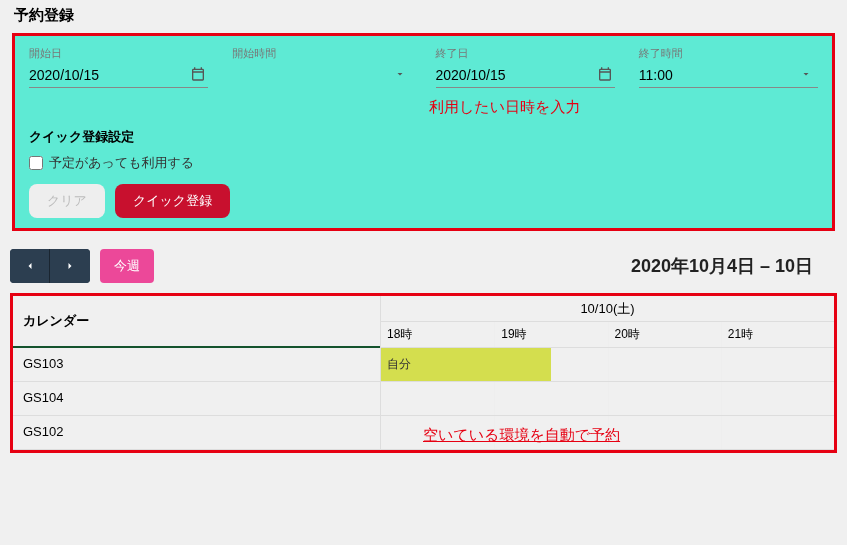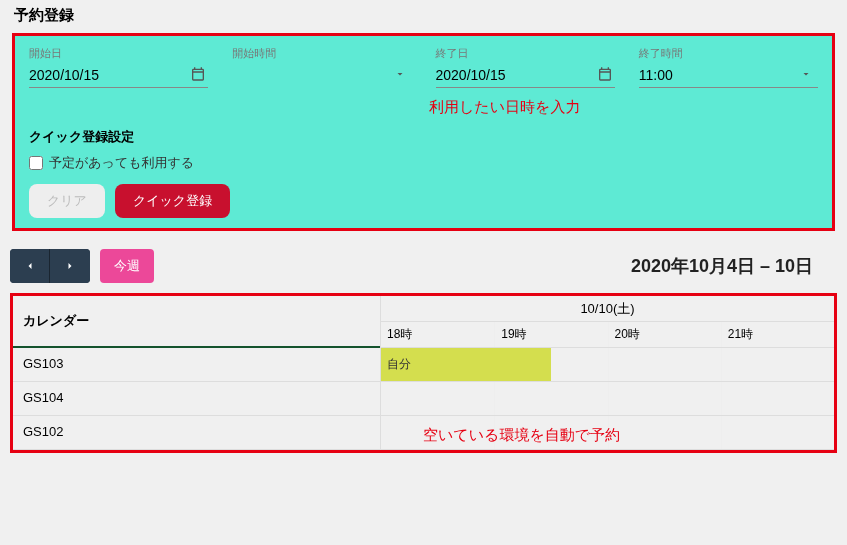--- a/index.html
+++ b/index.html
@@ -38,21 +38,21 @@
     .dayhead { text-align: center; font-size: 13px; padding: 4px 10px; border-bottom: 1px solid #ddd; height: 26px; }
     .timehead { display: flex; height: 26px; border-bottom: 1px solid #ddd; }
     .timehead div { width: 25%; font-size: 12px; padding: 4px 6px; border-left: 1px solid #eee; }
     .timehead div:first-child { border-left: none; }
     .cal-header-cell { font-size: 13px; font-weight: bold; padding: 16px 10px; border-bottom: 2px solid #14532d; height: 52px; }
     .res-row { height: 34px; border-bottom: 1px solid #ddd; font-size: 13px; padding: 8px 10px; }
     .time-body .res-row { padding: 0; display: flex; position: relative; }
     .time-body .slot { width: 25%; border-left: 1px solid #eee; }
     .time-body .slot:first-child { border-left: none; }
     .event { position: absolute; left: 0; width: 37.5%; height: 100%; background: #d4de4e; color: #333; font-size: 12px; padding: 8px 6px; top: 0; }
-    .annot2 { position: absolute; left: 410px; top: 130px; color: #e60012; font-size: 15px; z-index: 5; }
+    .annot2 { position: absolute; left: 410px; top: 130px; color: #e60012; font-size: 15px; z-index: 5; text-decoration: underline; }
   </style>
 </head>
 <body>
 
 <div class="page">
   <div class="title">予約登録</div>
 
   <div class="form-card">
     <div class="row-dt">
       <div class="field">

